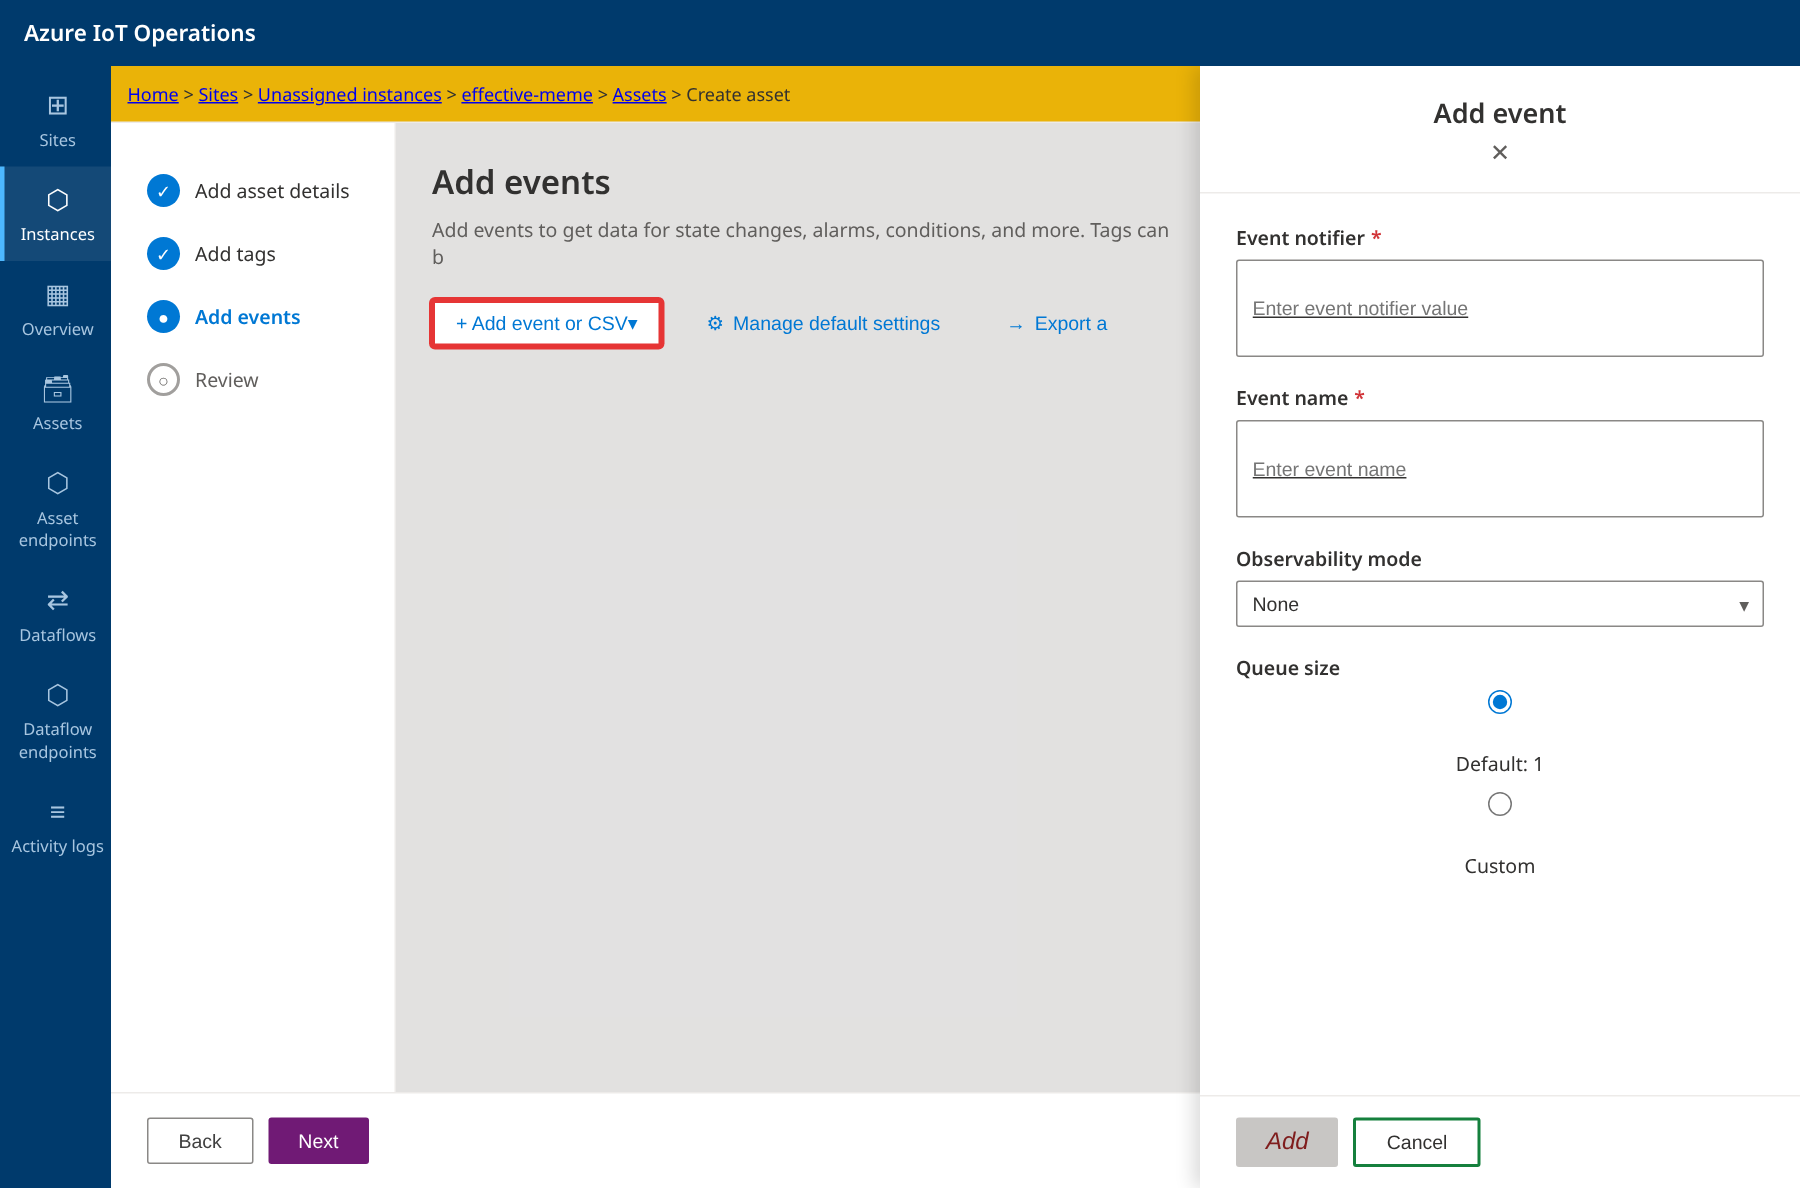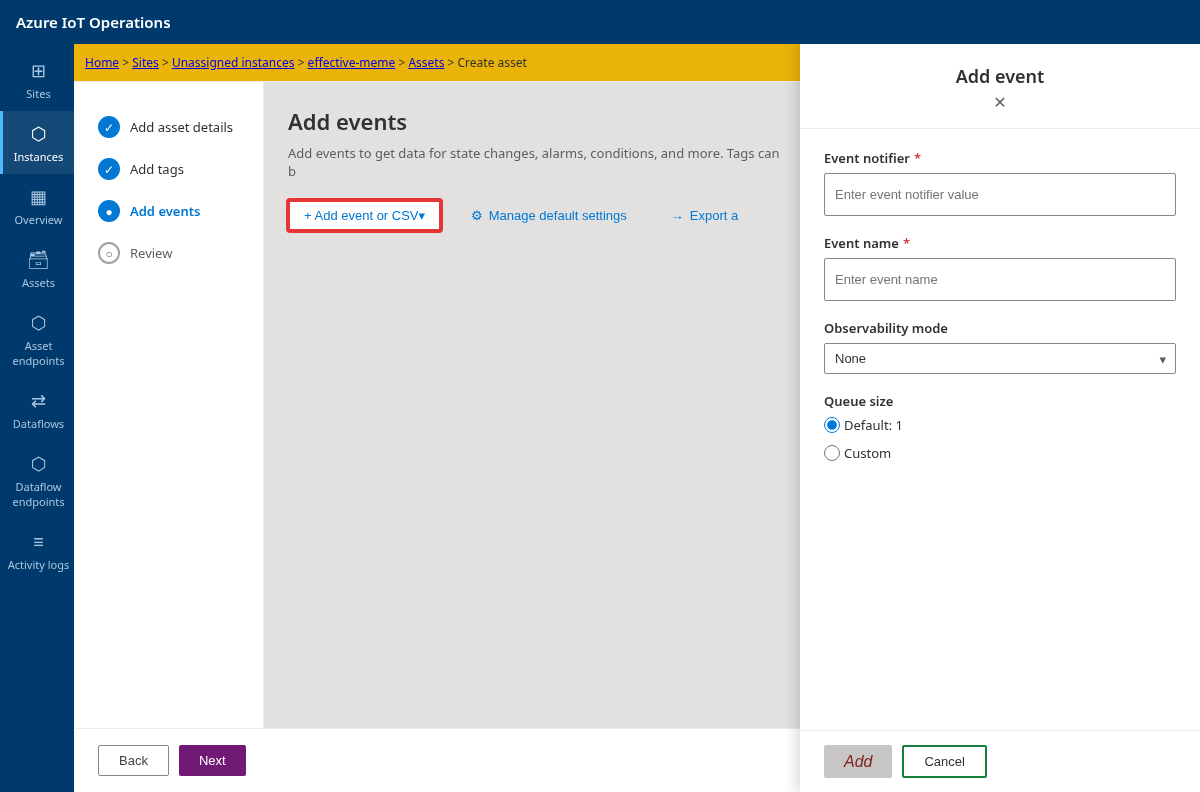--- a/index.html
+++ b/index.html
@@ -246,26 +246,27 @@
       font-weight: 600;
       color: #323130;
       margin-bottom: 6px;
       display: flex;
       align-items: center;
       gap: 4px;
     }
     .required-star { color: #d13438; }
     .field-input {
       width: 100%;
-      padding: 13px 10px;
+      padding: 24px 10px;
       border: 1px solid #8a8886;
       border-radius: 2px;
       font-size: 13px;
       color: #323130;
       outline: none;
+      text-decoration: underline;
     }
     .field-select {
       width: 100%;
       padding: 7px 10px;
       border: 1px solid #8a8886;
       border-radius: 2px;
       font-size: 13px;
       color: #323130;
       background: white;
       appearance: none;
@@ -283,23 +284,24 @@
       transform: translateY(-50%);
       pointer-events: none;
       color: #605e5c;
     }
 
     
     .radio-group { display: flex; flex-direction: column; gap: 10px; }
     .radio-item {
       display: flex;
       align-items: center;
-      gap: 4px;
-      font-size: 13px;
-      color: #323130;
+      gap: 24px;
+      font-size: 13px;
+      color: #323130;
+      flex-direction: column;
     }
     .radio-input {
       width: 16px; height: 16px;
       accent-color: #0078d4;
       cursor: pointer;
     }
 
     .panel-footer {
       padding: 14px 24px;
       border-top: 1px solid #edebe9;

